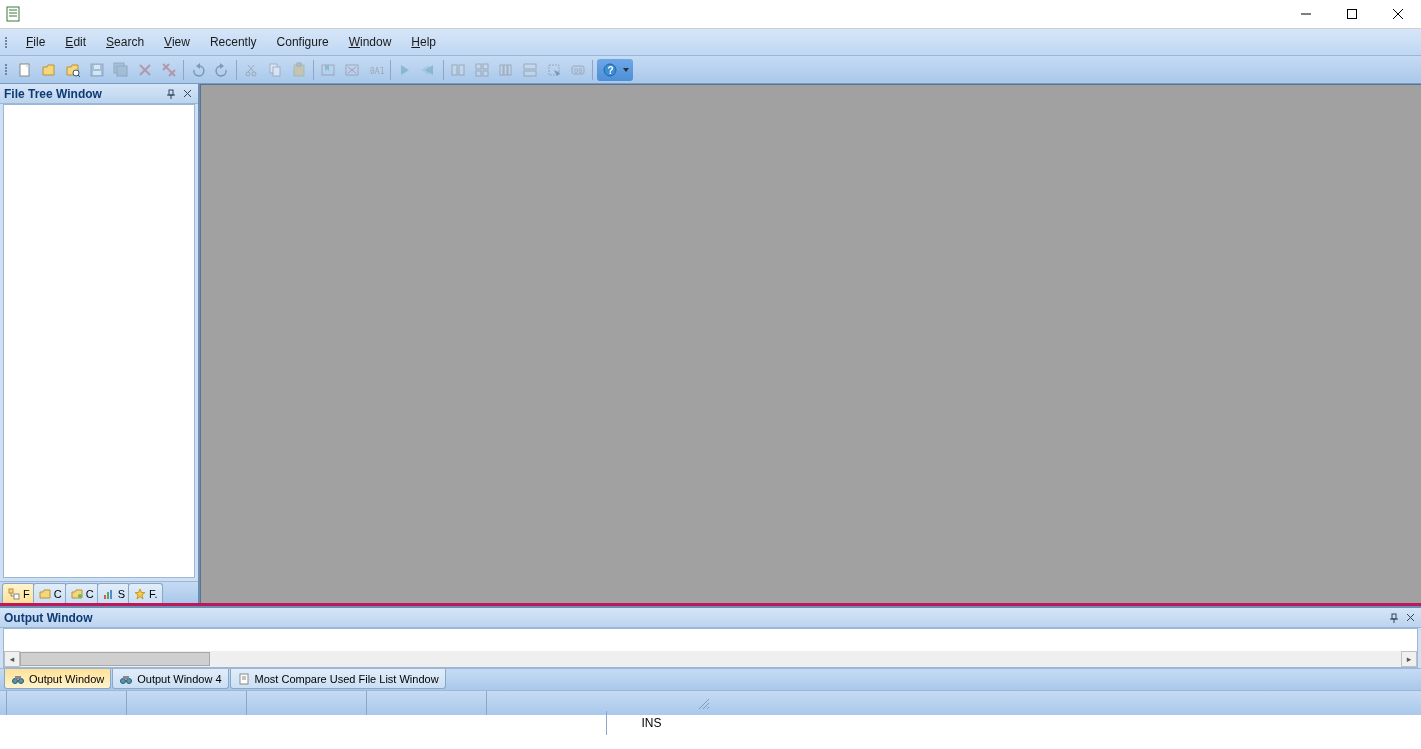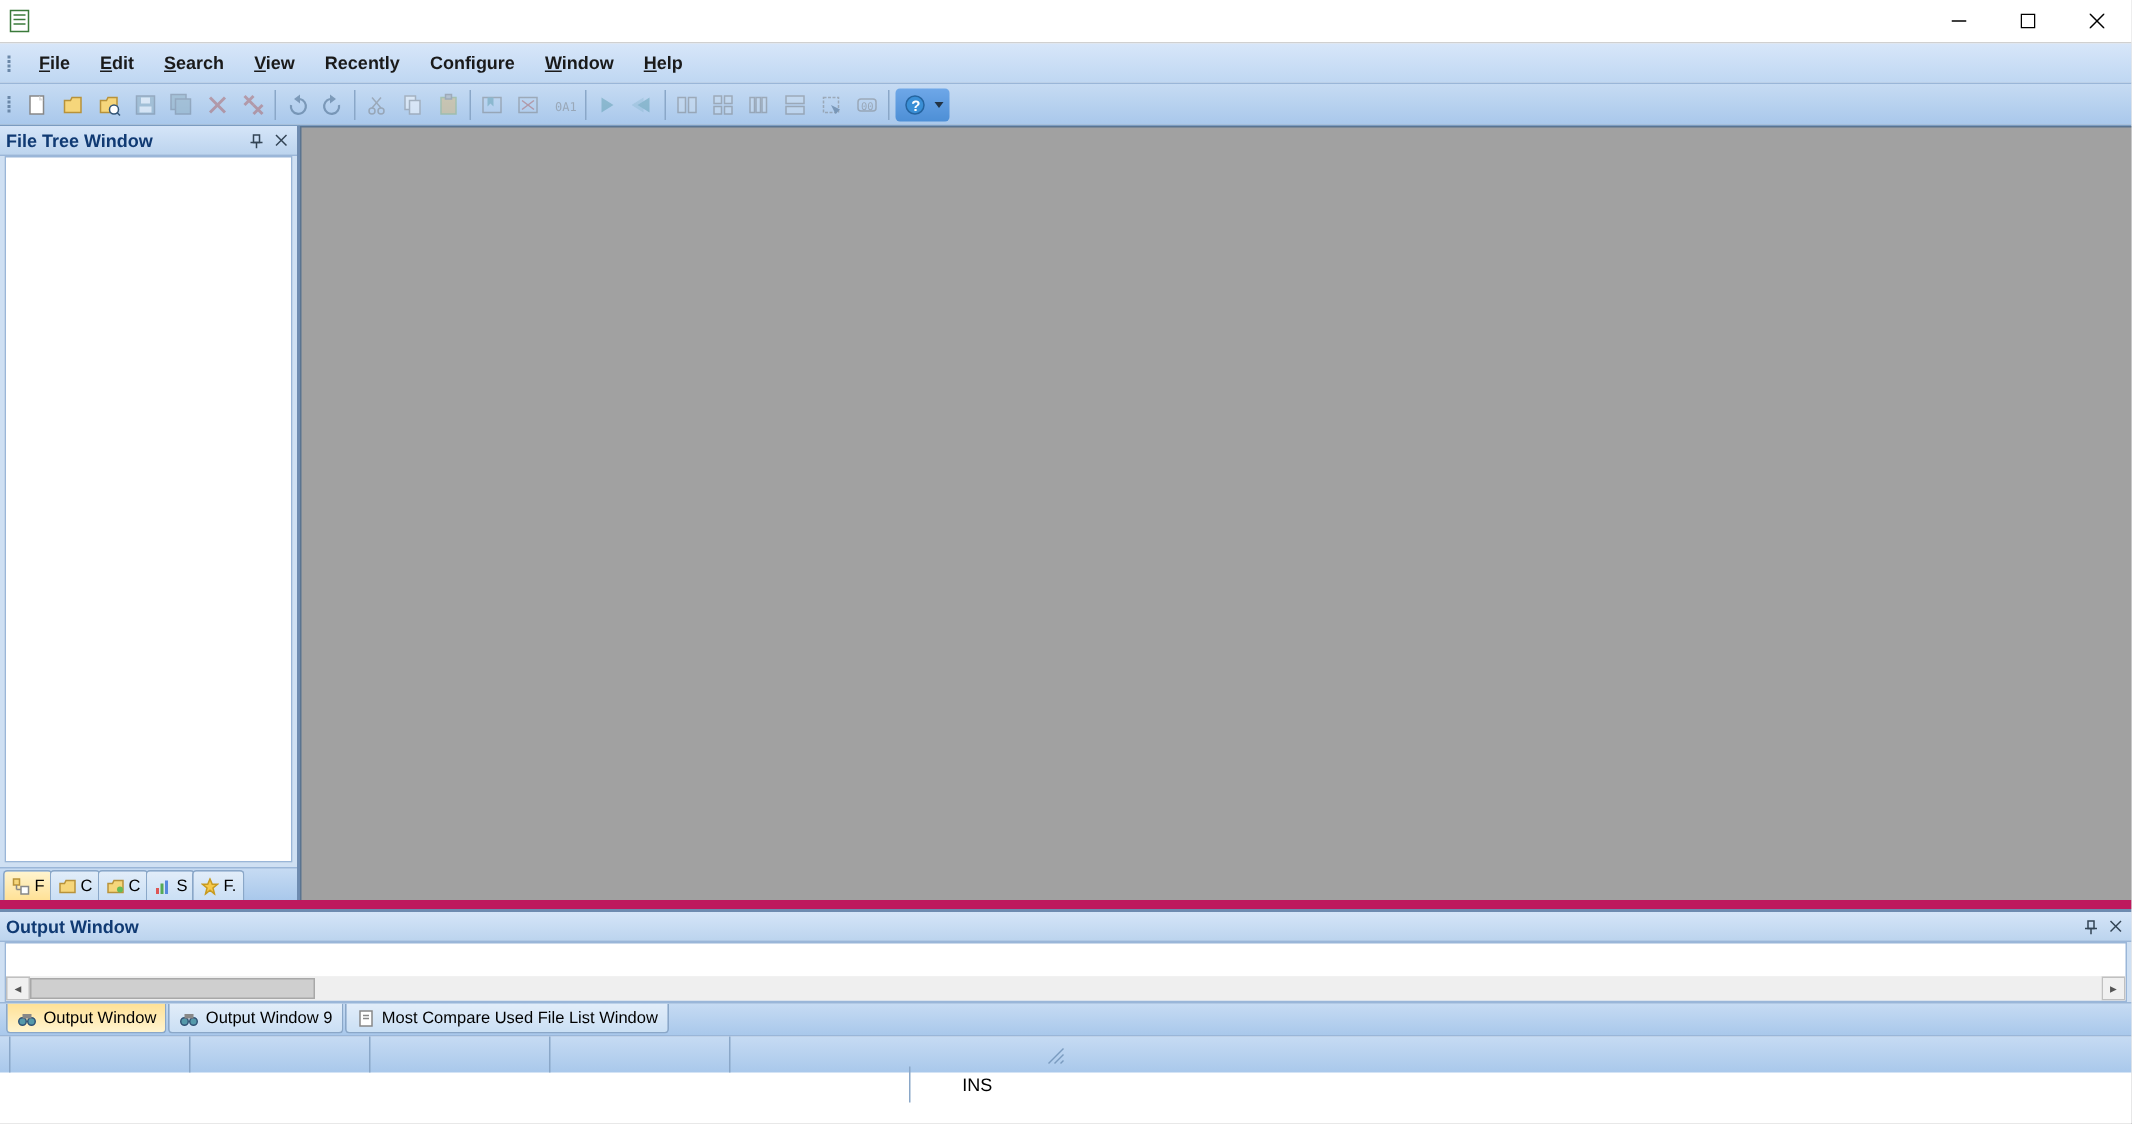--- a/index.html
+++ b/index.html
@@ -9,36 +9,36 @@
 .titlebar { height: 29px; background: #fff; display: flex; align-items: center; border-bottom: 1px solid #d0d0d0; }
 .titlebar .app-icon { width: 16px; height: 16px; margin-left: 6px; }
 .titlebar .spacer { flex: 1; }
 .titlebar .win-btn { width: 46px; height: 29px; display: flex; align-items: center; justify-content: center; }
 .titlebar .win-btn svg { width: 10px; height: 10px; }
 
 
 .menubar { height: 27px; background: linear-gradient(#d7e6f9, #bfd7f2); display: flex; align-items: center; padding-left: 4px; border-bottom: 1px solid #9ab6d8; }
 .menubar .grip { width: 6px; height: 18px; display: flex; flex-direction: column; justify-content: center; gap: 1px; margin-right: 6px; }
 .menubar .grip span { display:block; width:2px; height:2px; background:#6a87a8; margin-left:1px; }
-.menubar .menu-item { padding: 3px 10px; color: #1a1a1a; font-weight: bold; }
+.menubar .menu-item { padding: 3px 10px; color: #1a1a1a; }
 .menubar .menu-item u { text-decoration: underline; }
 
 
 .toolbar { height: 28px; background: linear-gradient(#c6dbf3, #a9c8eb); display: flex; align-items: center; padding-left: 4px; border-bottom: 1px solid #7a9bc0; }
 .toolbar .grip { width: 6px; height: 18px; display: flex; flex-direction: column; justify-content: center; gap: 1px; margin-right: 3px; }
 .toolbar .grip span { display:block; width:2px; height:2px; background:#6a87a8; margin-left:1px; }
 .toolbar .tbtn { width: 22px; height: 22px; display: flex; align-items: center; justify-content: center; margin: 0 1px; border-radius: 2px; }
 .toolbar .tbtn.disabled svg { opacity: 0.45; }
 .toolbar .sep { width: 1px; height: 20px; background: #8aa7c8; margin: 0 2px; }
 .toolbar .help-wrap { display:flex; align-items:center; background: linear-gradient(#6ea7e8,#4d8fd6); height:22px; border-radius:3px; margin-left:2px; padding:0 2px;}
 .toolbar .help-wrap .tbtn { margin:0; }
 .toolbar .help-drop { width:10px; display:flex; align-items:center; justify-content:center;}
 
 
-.middle { display: flex; height: 522px; background: #a1a1a1; border-bottom: 6px solid #be185d; }
+.middle { display: flex; height: 522px; background: #a1a1a1; border-bottom: 3px solid #be185d; }
 .side-panel { width: 200px; display: flex; flex-direction: column; background: #cfe0f3; border-right: 2px solid #6e8bb0; }
 .panel-header { height: 20px; background: linear-gradient(#d5e5f8,#bcd4ee); display: flex; align-items: center; padding: 0 4px; border-bottom: 1px solid #9ab6d8; }
 .panel-header .title { color: #103a73; font-weight: bold; flex: 1; font-size: 12px; }
 .panel-header .pin, .panel-header .close { width: 14px; height: 14px; display: flex; align-items: center; justify-content: center; margin-left: 2px; }
 .tree-body { flex: 1; background: #fff; margin: 0 3px 3px 3px; border: 1px solid #9ab6d8; }
 .side-tabs { height: 22px; display: flex; align-items: flex-end; padding-left: 2px; background: linear-gradient(#c6dbf3,#a9c8eb); border-top: 1px solid #9ab6d8; gap: 0; }
 .side-tab { height: 20px; display: flex; align-items: center; padding: 0 4px; font-size: 11px; background: linear-gradient(#e2edf9,#cadff4); border: 1px solid #8aa7c8; border-bottom: none; border-top-left-radius: 3px; border-top-right-radius: 3px; margin-right: -2px; }
 .side-tab.active { background: linear-gradient(#fff4cf,#ffe196); }
 .side-tab .ico { width: 14px; height: 14px; margin-right: 2px; display:flex; align-items:center; justify-content:center;}
 .mdi-area { flex: 1; background: #a1a1a1; border-top: 1px solid #5a7490; border-left: 1px solid #5a7490; }
@@ -392,21 +392,21 @@
       <span>Output Window</span>
     </div>
     <div class="out-tab">
       <span class="ico">
           <svg width="12" height="12">
             <circle cx="3" cy="8" r="2.5" fill="#59a" stroke="#357"></circle>
             <circle cx="9" cy="8" r="2.5" fill="#59a" stroke="#357"></circle>
             <rect x="3" y="3" width="6" height="3" fill="#888"></rect>
           </svg>
         </span>
-      <span>Output Window 9</span>
+      <span>Output Window 4</span>
     </div>
     <div class="out-tab">
       <span class="ico">
           <svg width="12" height="12">
             <rect x="2" y="1" width="8" height="10" fill="#fff" stroke="#888"></rect>
             <line x1="4" y1="4" x2="8" y2="4" stroke="#888"></line>
             <line x1="4" y1="6" x2="8" y2="6" stroke="#888"></line>
           </svg>
         </span>
       <span>Most Compare Used File List Window</span>

